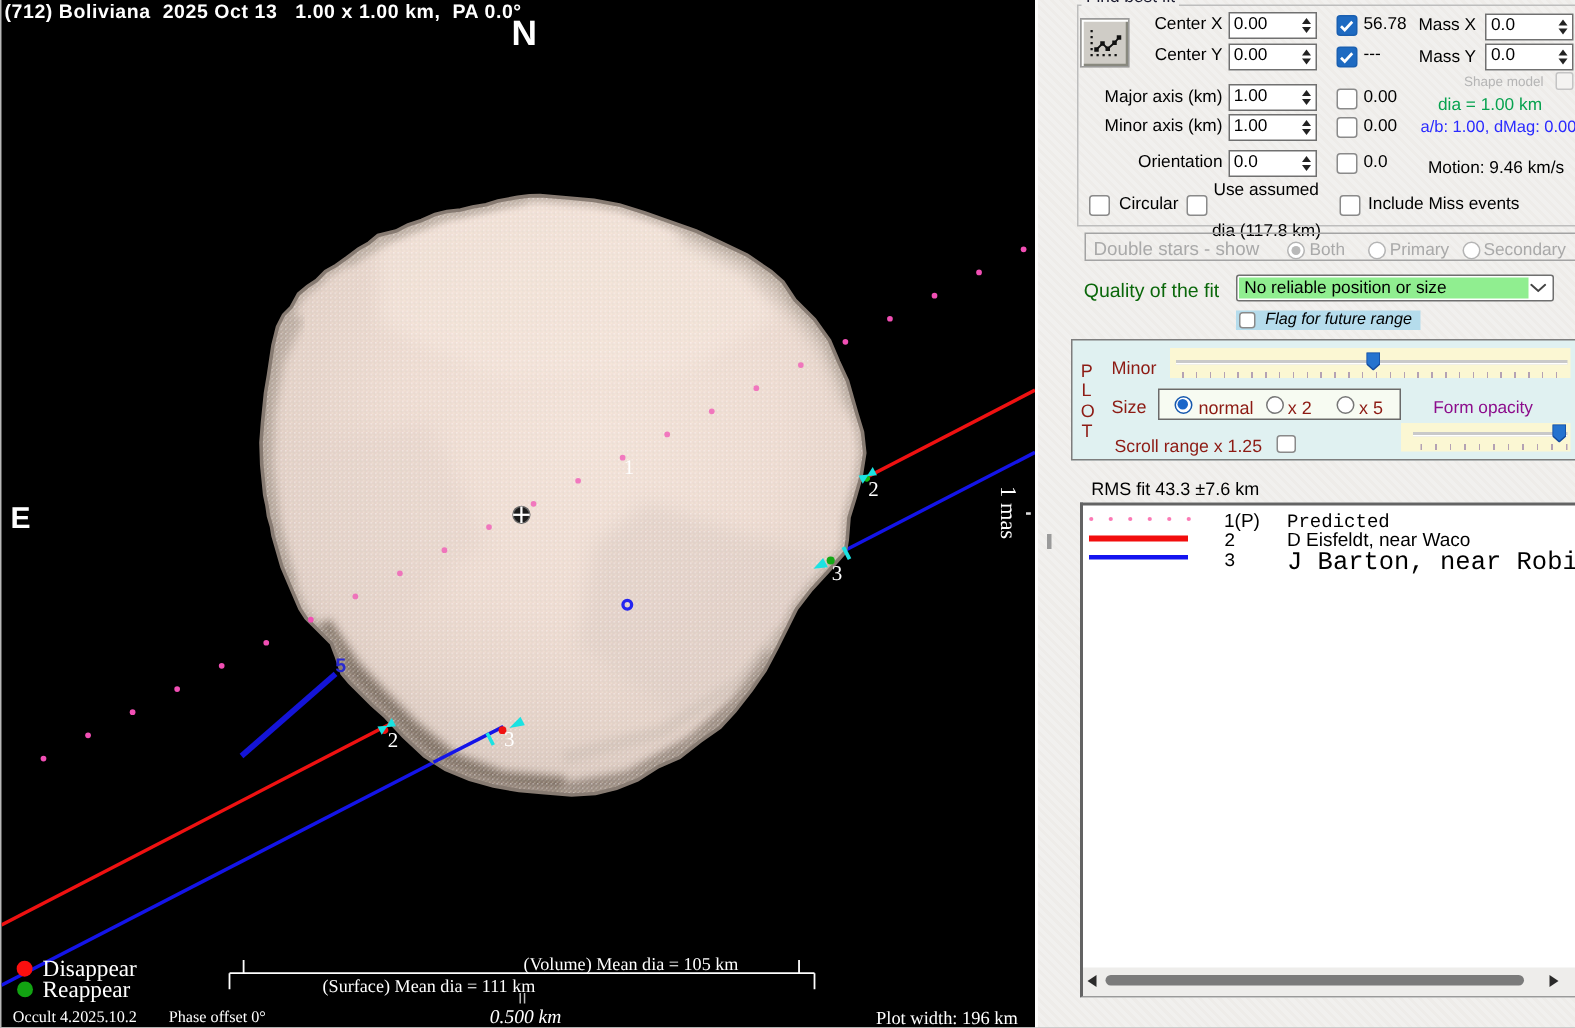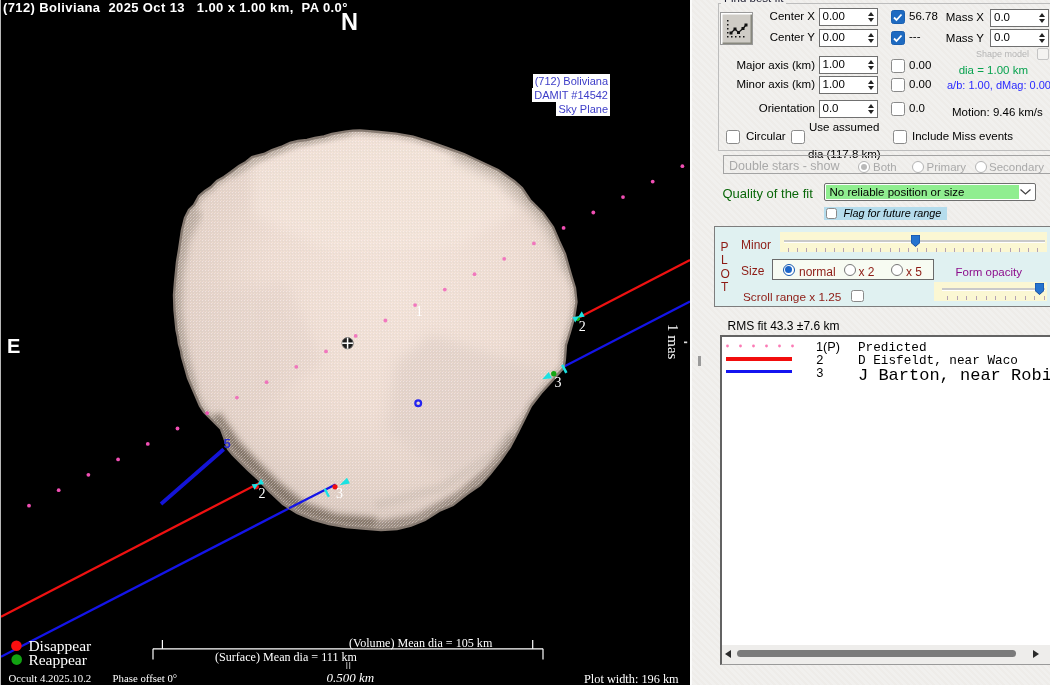--- a/index.html
+++ b/index.html
@@ -169,21 +169,20 @@
 <line x1="531.7" y1="640" x2="531.7" y2="648.8"></line>
 <line x1="152" y1="648.8" x2="152" y2="659.5"></line>
 <line x1="542" y1="648.8" x2="542" y2="659.5"></line>
 </g>
 <rect x="345.3" y="662" width="1" height="7" fill="#bbbbbb"></rect>
 <rect x="348.2" y="662" width="1" height="7" fill="#bbbbbb"></rect>
 </svg>
 <div class="hdr" style="top:0;letter-spacing:.38px">(712) Boliviana  2025 Oct 13   1.00 x 1.00 km,  PA 0.0°</div>
 <div class="wlab" style="left:340px;top:9px;font-size:23.5px">N</div>
 <div class="wlab" style="left:6px;top:335px;font-size:20px">E</div>
-<div id="sky"><span>(712) Boliviana</span><br><span>DAMIT #14542</span><br><span>Sky Plane</span></div>
 </div>
 
 <div id="panel">
 <div style="position:absolute;left:690px;top:0;width:1.5px;height:685px;background:#fbfbfa"></div>
 <div style="position:absolute;left:717.5px;top:3px;width:334px;height:146px;border:1px solid #bdbdbd"></div>
 <div style="position:absolute;left:721px;top:-8px;font-size:11.5px;color:#1a1a2e;background:#f0efed;padding:0 3px">Find best fit</div>
 
 <div style="position:absolute;left:720px;top:12px;width:31px;height:31px;background:#cfccc6;border:1px solid #9a9a9a;box-shadow:inset 1.5px 1.5px 0 #ffffff, inset -1.5px -1.5px 0 #88887e">
 <svg width="29" height="29">
 <g fill="#111">
@@ -322,21 +321,21 @@
         <circle cx="28.5" cy="4" r="1.4" fill="#fb7ab5"></circle>
         <circle cx="41.5" cy="4" r="1.4" fill="#fb7ab5"></circle>
         <circle cx="54.5" cy="4" r="1.4" fill="#fb7ab5"></circle>
         <circle cx="67.5" cy="4" r="1.4" fill="#fb7ab5"></circle>
 </svg>
 <div style="position:absolute;left:725.5px;top:357.3px;width:66.5px;height:3.4px;background:#f20d0d"></div>
 <div style="position:absolute;left:725.5px;top:369.8px;width:66.5px;height:3.4px;background:#1414f0"></div>
 <div class="lab" style="left:816px;top:340.2px;font-family:Liberation Sans, sans-serif;font-size:12.7px">1(P)</div>
 <div class="lab" style="left:858px;top:340.2px;font-family:'Liberation Mono',monospace;font-size:12.7px">Predicted</div>
 <div class="lab" style="left:816px;top:353px;font-family:'Liberation Mono',monospace;font-size:12.7px">2</div>
-<div class="lab" style="left:858px;top:353px;font-family:Liberation Mono, monospace;font-size:12.7px">D Eisfeldt, near Waco</div>
+<div class="lab" style="left:858px;top:353px;font-family:Liberation Sans, sans-serif;font-size:12.7px">D Eisfeldt, near Waco</div>
 <div class="lab" style="left:816px;top:365.7px;font-family:'Liberation Mono',monospace;font-size:12.7px">3</div>
 <div class="lab" style="left:858px;top:365.7px;font-family:'Liberation Mono',monospace;font-size:17px">J Barton, near Robinson</div>
 <div style="position:absolute;left:721.5px;top:645px;width:330px;height:18.5px;background:#eeedeb"></div>
 <div style="position:absolute;left:724.5px;top:649.5px;width:0;height:0;border-style:solid;border-width:4px 6.5px 4px 0;border-color:transparent #2a2a2a transparent transparent"></div>
 <div style="position:absolute;left:1033px;top:649.5px;width:0;height:0;border-style:solid;border-width:4px 0 4px 6.5px;border-color:transparent transparent transparent #2a2a2a"></div>
 <div style="position:absolute;left:736.5px;top:649.5px;width:279px;height:7.5px;background:#7b7b7b;border-radius:4px"></div>
 <div style="position:absolute;left:698px;top:355.5px;width:2.5px;height:10.5px;background:#9a9a9a"></div>
 </div>
 </div>
 </body></html>

